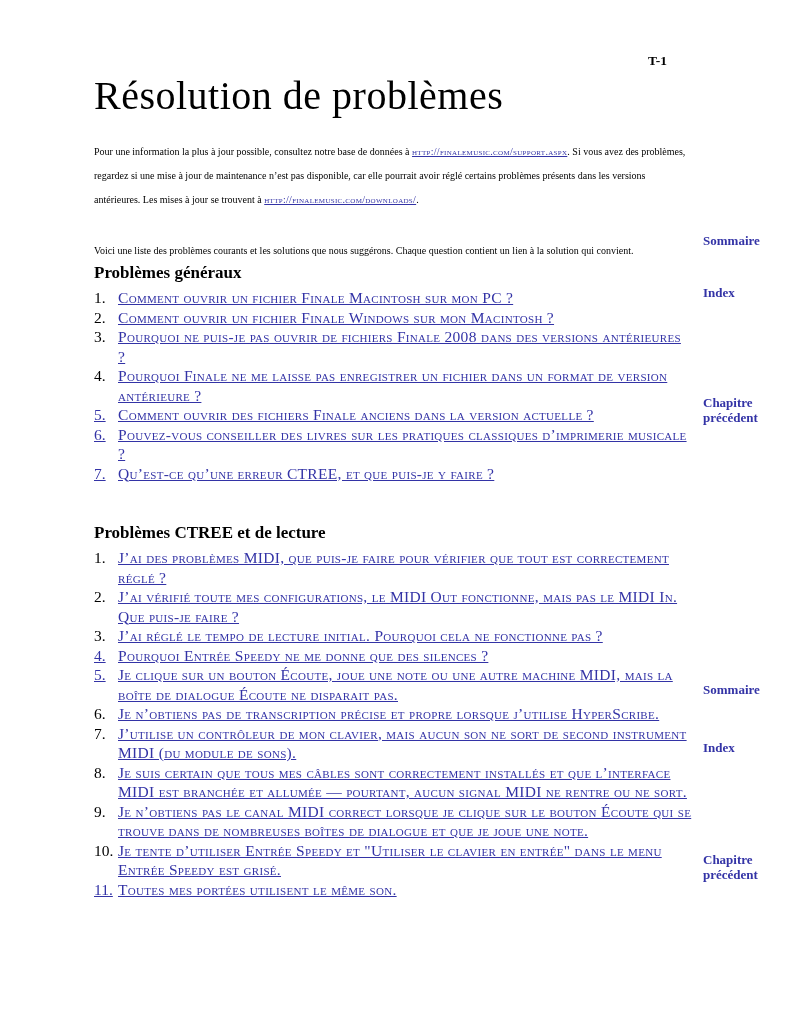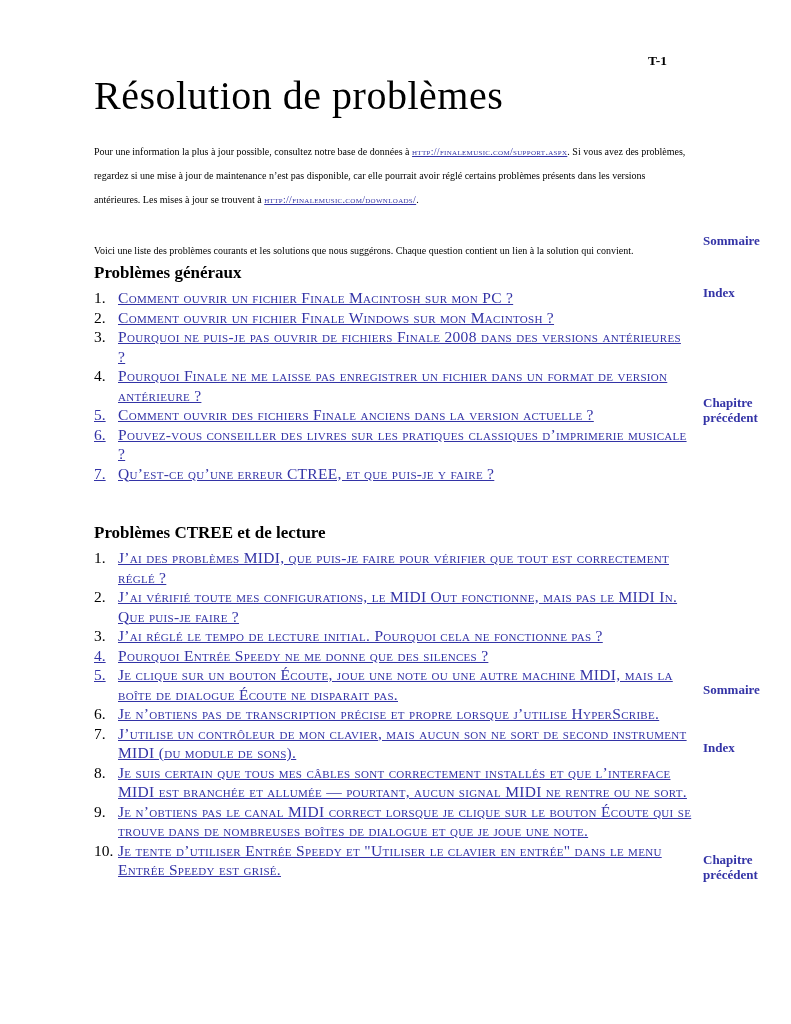--- a/index.html
+++ b/index.html
@@ -166,20 +166,24 @@
             <a class="qlink sc">Je suis certain que tous mes câbles sont correctement installés et que l’interface MIDI est branchée et allumée — pourtant, aucun signal MIDI ne rentre ou ne sort.</a>
           </li>
           <li>
             <span class="num">9.</span>
             <a class="qlink sc">Je n’obtiens pas le canal MIDI correct lorsque je clique sur le bouton Écoute qui se trouve dans de nombreuses boîtes de dialogue et que je joue une note.</a>
           </li>
           <li>
             <span class="num">10.</span>
             <a class="qlink sc">Je tente d’utiliser Entrée Speedy et "Utiliser le clavier en entrée" dans le menu Entrée Speedy est grisé.</a>
           </li>
+          <li>
+            <span class="num linkc">11.</span>
+            <a class="qlink sc">Toutes mes portées utilisent le même son.</a>
+          </li>
         </ol>
     </section>
 
   </div>
 
   <nav>
     <a class="sidebar-link" style="top:234px">Sommaire</a>
     <a class="sidebar-link" style="top:286px">Index</a>
     <a class="sidebar-link" style="top:396px">Chapitre précédent</a>
     <a class="sidebar-link" style="top:683px">Sommaire</a>

